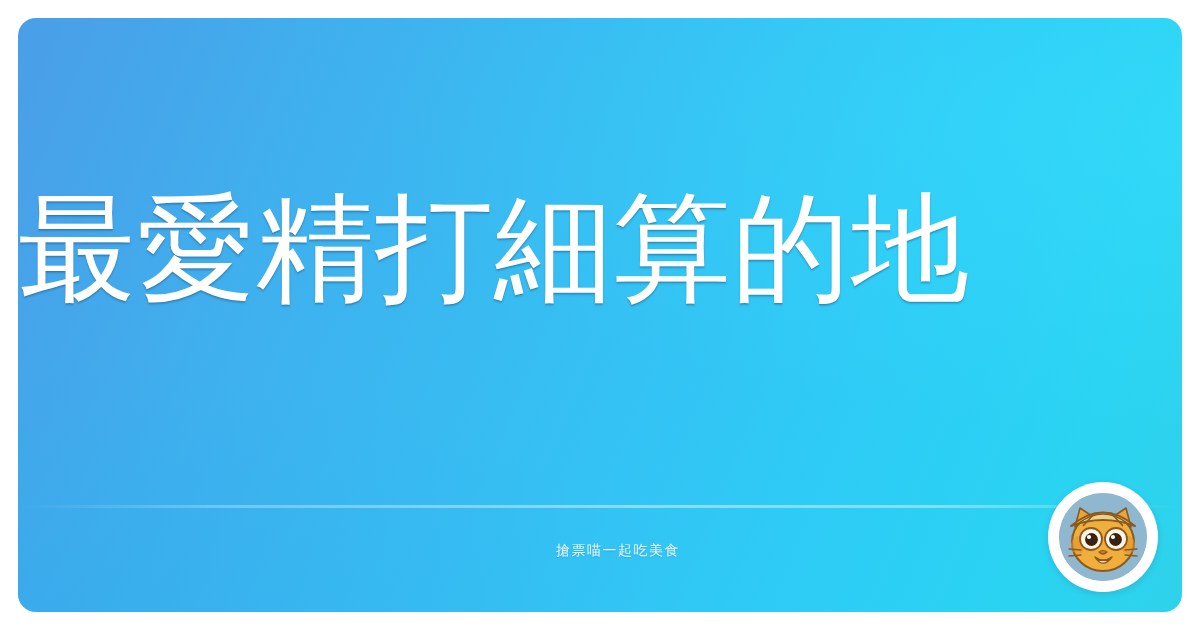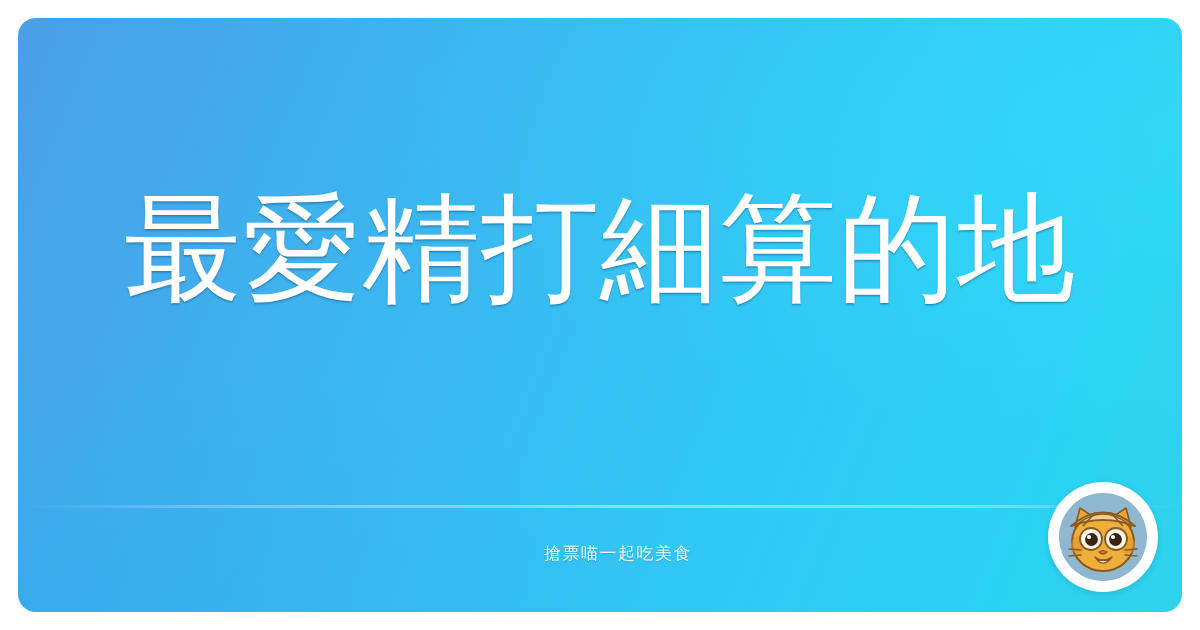--- a/index.html
+++ b/index.html
@@ -49,21 +49,20 @@
       radial-gradient(100% 80% at 0% 100%, rgba(40,170,235,0.30) 0%, rgba(40,170,235,0.0) 55%);
     pointer-events: none;
   }
 
   
   .headline {
     position: absolute;
     left: 0;
     right: 0;
     top: 150px;
-    text-align: center;
     color: #ffffff;
     font-size: 118px;
     line-height: 1.36;
     font-weight: 300;
     letter-spacing: 1px;
     white-space: nowrap;
     text-shadow:
       0 2px 2px rgba(20,70,110,0.30),
       0 1px 0 rgba(20,70,110,0.18);
   }
@@ -89,21 +88,21 @@
   }
 
   
   .footer-caption {
     position: absolute;
     left: 0;
     right: 0;
     top: 524px;
     text-align: center;
     color: rgba(255,255,255,0.92);
-    font-size: 17px;
+    font-size: 14px;
     letter-spacing: 1.5px;
     text-shadow: 0 1px 1px rgba(20,70,110,0.22);
     padding-left: 36px;
   }
 
   
   .avatar {
     position: absolute;
     left: 1048px;
     top: 482px;

